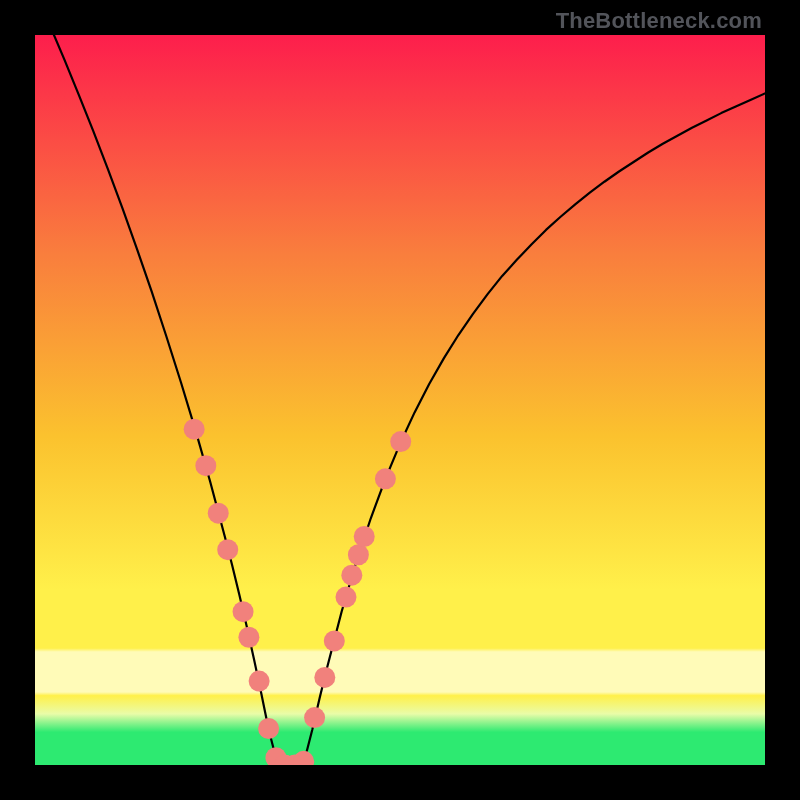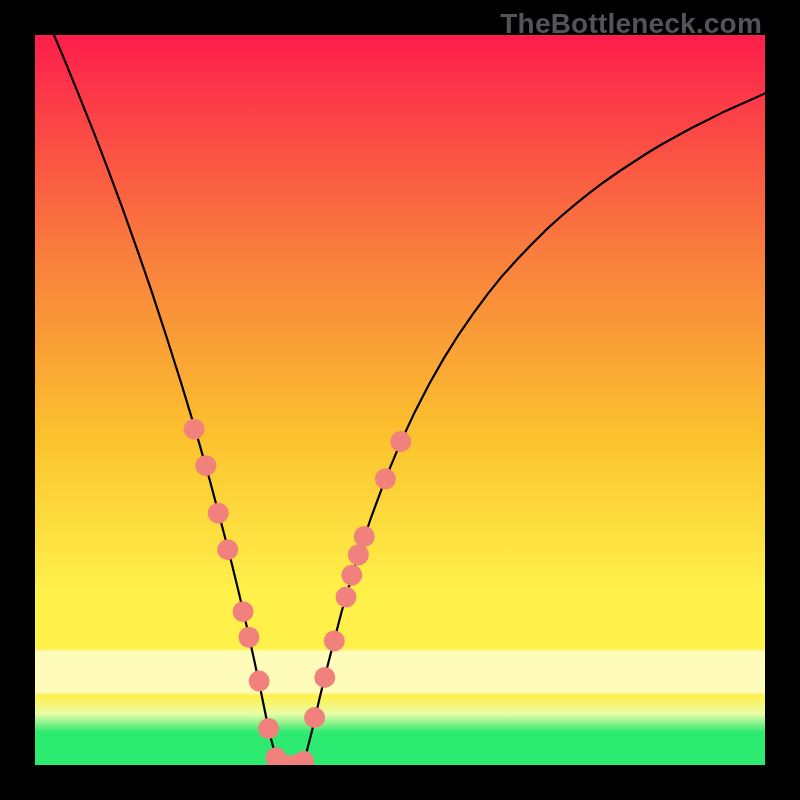--- a/index.html
+++ b/index.html
@@ -24,21 +24,21 @@
     top: 35px;
     width: 730px;
     height: 730px;
     overflow: hidden;
   }
   .watermark {
     position: absolute;
     right: 38px;
     top: 8px;
     font-family: Arial, Helvetica, sans-serif;
-    font-size: 28px;
+    font-size: 22px;
     font-weight: 600;
     color: #52545a;
     letter-spacing: 0.2px;
   }
   svg { display: block; }
 </style>
 </head>
 <body>
 
 <div class="frame">

